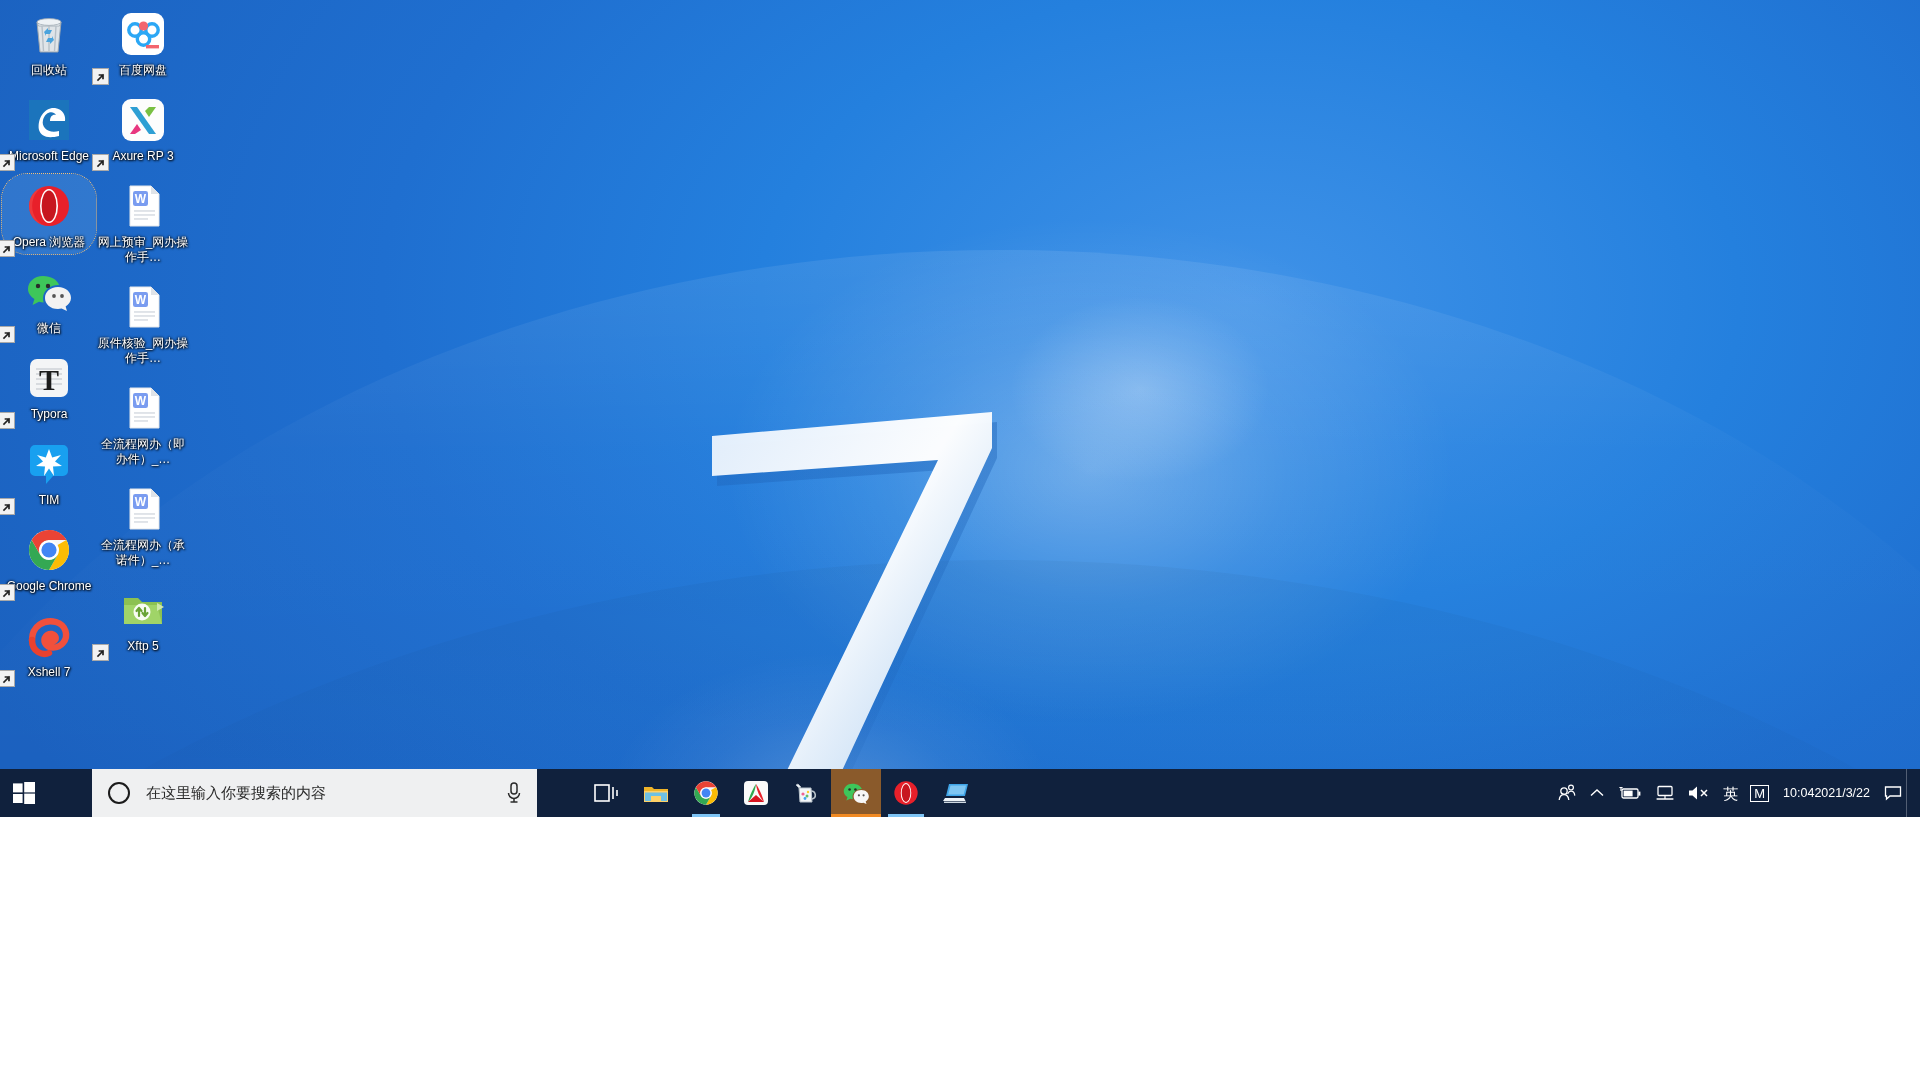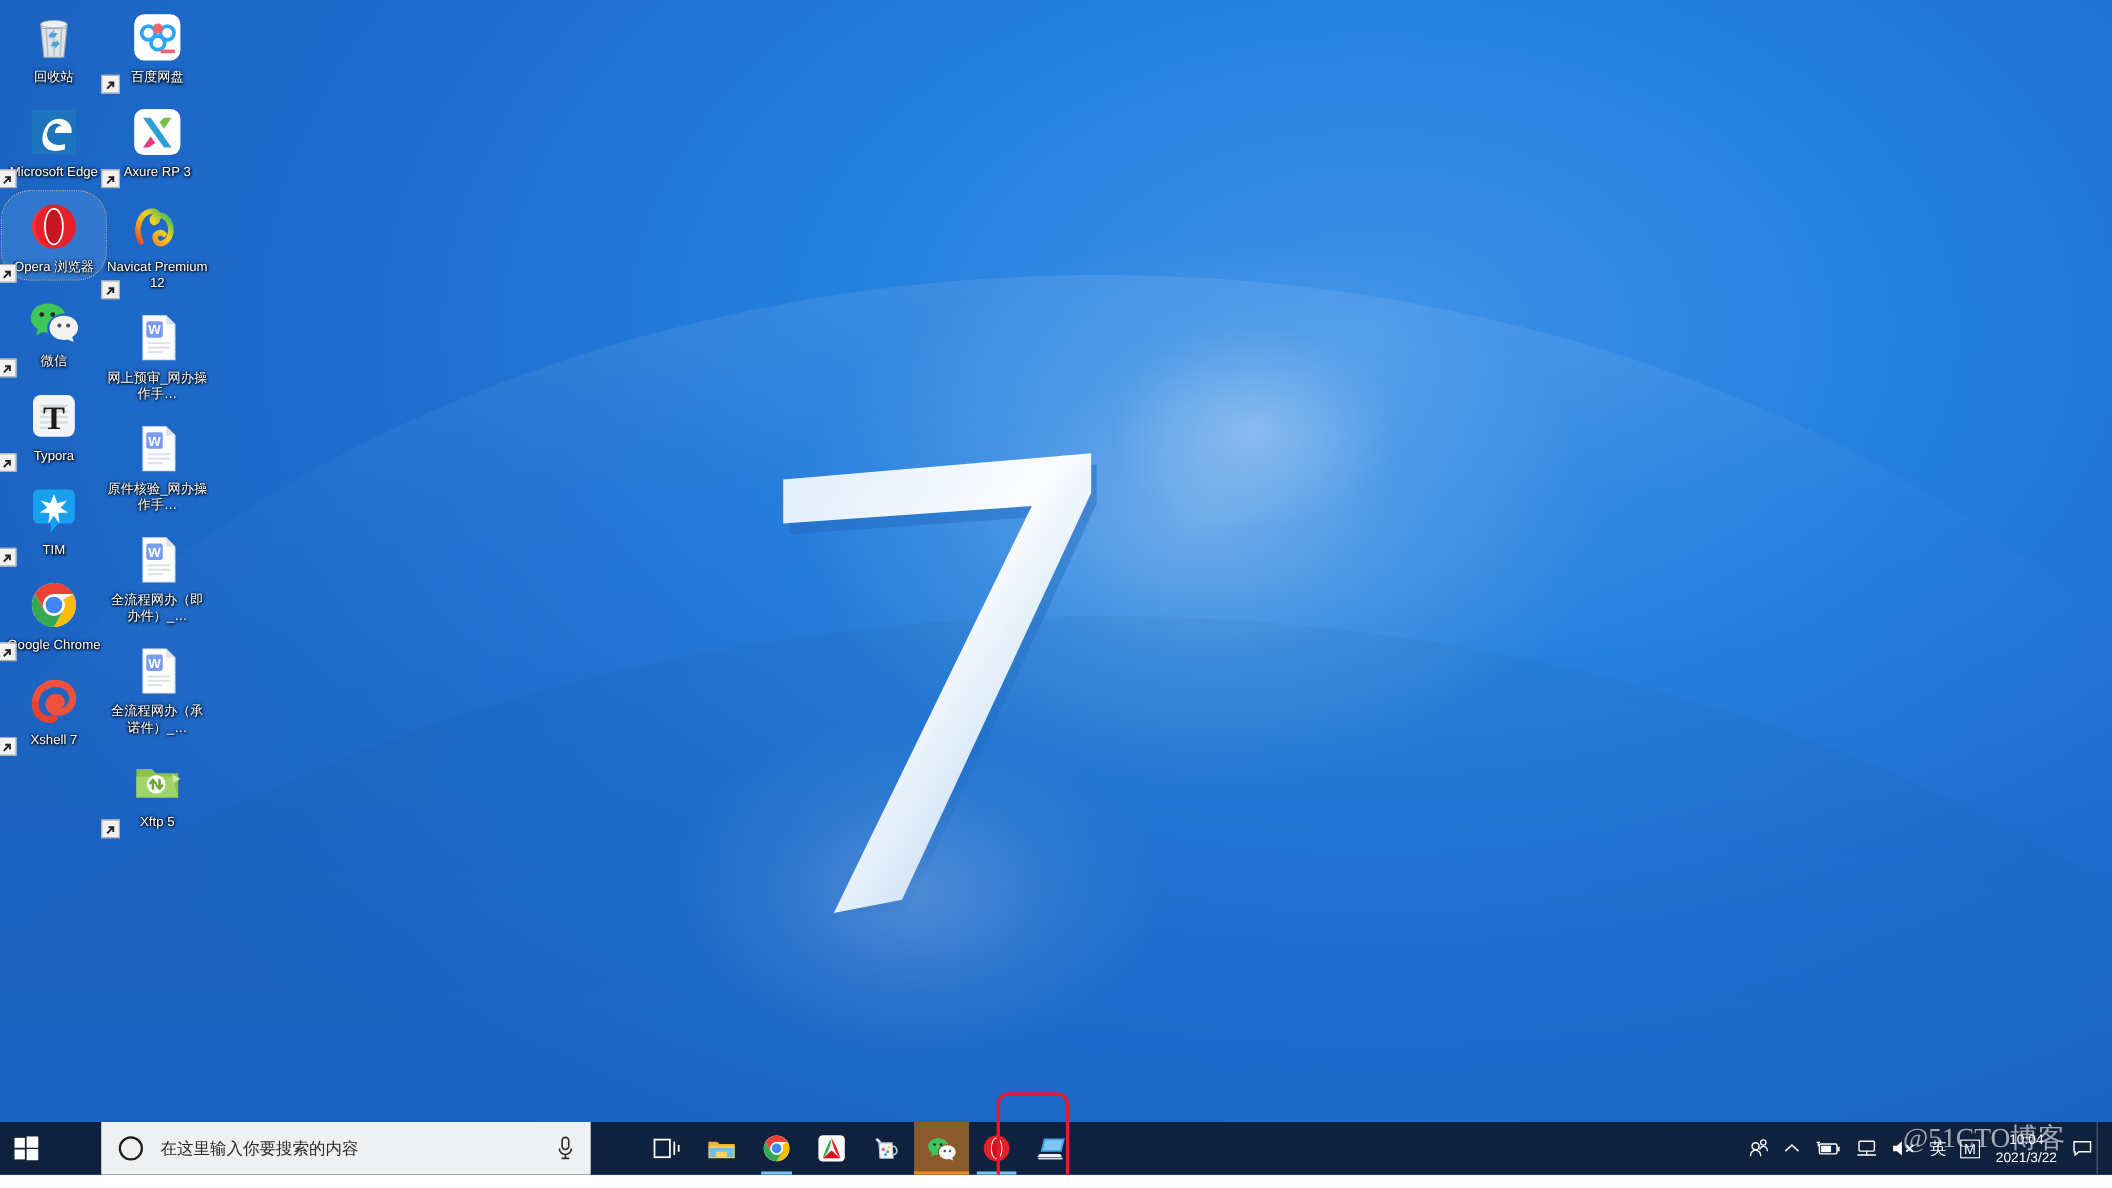--- a/index.html
+++ b/index.html
@@ -5,21 +5,21 @@
   * { box-sizing: border-box; margin: 0; padding: 0; }
   html, body {
     width: 1920px; height: 1080px;
     overflow: hidden;
     font-family: "Liberation Sans", "DejaVu Sans", sans-serif;
   }
 
   
   #desktop {
     position: relative;
-    width: 1920px; height: 1068px;
+    width: 1920px; height: 817px;
     background:
       radial-gradient(ellipse 520px 360px at 1090px 470px, rgba(255,255,255,0.30) 0%, rgba(255,255,255,0.10) 38%, rgba(255,255,255,0) 70%),
       radial-gradient(ellipse 300px 210px at 830px 810px, rgba(255,255,255,0.22) 0%, rgba(255,255,255,0.06) 45%, rgba(255,255,255,0) 75%),
       radial-gradient(ellipse 180px 130px at 1140px 390px, rgba(255,255,255,0.26) 0%, rgba(255,255,255,0) 72%),
       radial-gradient(ellipse 1400px 900px at 1250px 300px, #3f92e8 0%, #2480de 35%, #1f6fd0 62%, #1b61bf 100%),
       #1c6ac8;
     overflow: hidden;
     padding-left: 20px;
   }
   
@@ -195,21 +195,21 @@
     line-height: 1;
   }
   .tray-text.boxed {
     border: 1.4px solid #ffffff;
     padding: 1px 3px;
     font-size: 13px;
   }
   #clock {
     height: 48px;
     padding: 0 10px 0 8px;
-    display: flex; flex-direction: column;
+    display: flex; flex-direction: row;
     align-items: center; justify-content: center;
     color: #ffffff;
     font-size: 12.5px;
     line-height: 16px;
   }
   #notif-btn {
     height: 48px; width: 26px;
     display: flex; align-items: center; justify-content: center;
   }
   #show-desktop {
@@ -440,42 +440,20 @@
           </svg>
         </div>
         <div class="shortcut-badge">
           <svg width="12" height="12" viewBox="0 0 12 12">
               <path d="M3 9 L8 4 M8 4 L4.5 4 M8 4 L8 7.5" stroke="#222" stroke-width="1.7" fill="none" stroke-linecap="square"></path>
             </svg>
         </div>
         <div class="icon-label">Axure RP 3</div>
       </div>
 
-      <div class="desk-icon">
-        <div class="icon-art">
-          <svg width="48" height="48" viewBox="0 0 48 48">
-            <defs>
-              <linearGradient id="nav" x1="0" y1="1" x2="1" y2="0">
-                <stop offset="0%" stop-color="#e8402a"></stop>
-                <stop offset="28%" stop-color="#f29a22"></stop>
-                <stop offset="58%" stop-color="#f2d022"></stop>
-                <stop offset="82%" stop-color="#6cc04a"></stop>
-                <stop offset="100%" stop-color="#2ba6c6"></stop>
-              </linearGradient>
-            </defs>
-            <path d="M9 38 C3 26 8 12 18 10 C24 9 26 14 24 18 C22 22 18 20 20 16 C22 13 28 12 32 16 C38 22 38 33 31 38 C27 41 22 39 22 34 C22 30 27 28 30 31" fill="none" stroke="url(#nav)" stroke-width="5" stroke-linecap="round"></path>
-          </svg>
-        </div>
-        <div class="shortcut-badge">
-          <svg width="12" height="12" viewBox="0 0 12 12">
-              <path d="M3 9 L8 4 M8 4 L4.5 4 M8 4 L8 7.5" stroke="#222" stroke-width="1.7" fill="none" stroke-linecap="square"></path>
-            </svg>
-        </div>
-        <div class="icon-label">Navicat Premium 12</div>
-      </div>
 
       <div class="desk-icon">
         <div class="icon-art">
           <svg width="48" height="48" viewBox="0 0 48 48">
             <path d="M11 4 L32 4 L40 12 L40 44 L11 44 Z" fill="#ffffff" stroke="#e3e6ea" stroke-width="1"></path>
             <path d="M32 4 L40 12 L32 12 Z" fill="#dfe3e8"></path>
             <rect x="14" y="9" width="15" height="15" rx="2.2" fill="#7a9cf0"></rect>
             <text x="21.5" y="21" font-family="Liberation Sans, sans-serif" font-size="12" font-weight="bold" fill="#ffffff" text-anchor="middle">W</text>
             <rect x="15" y="28" width="21" height="1.9" fill="#dfe3e8"></rect>
             <rect x="15" y="32" width="21" height="1.9" fill="#dfe3e8"></rect>

